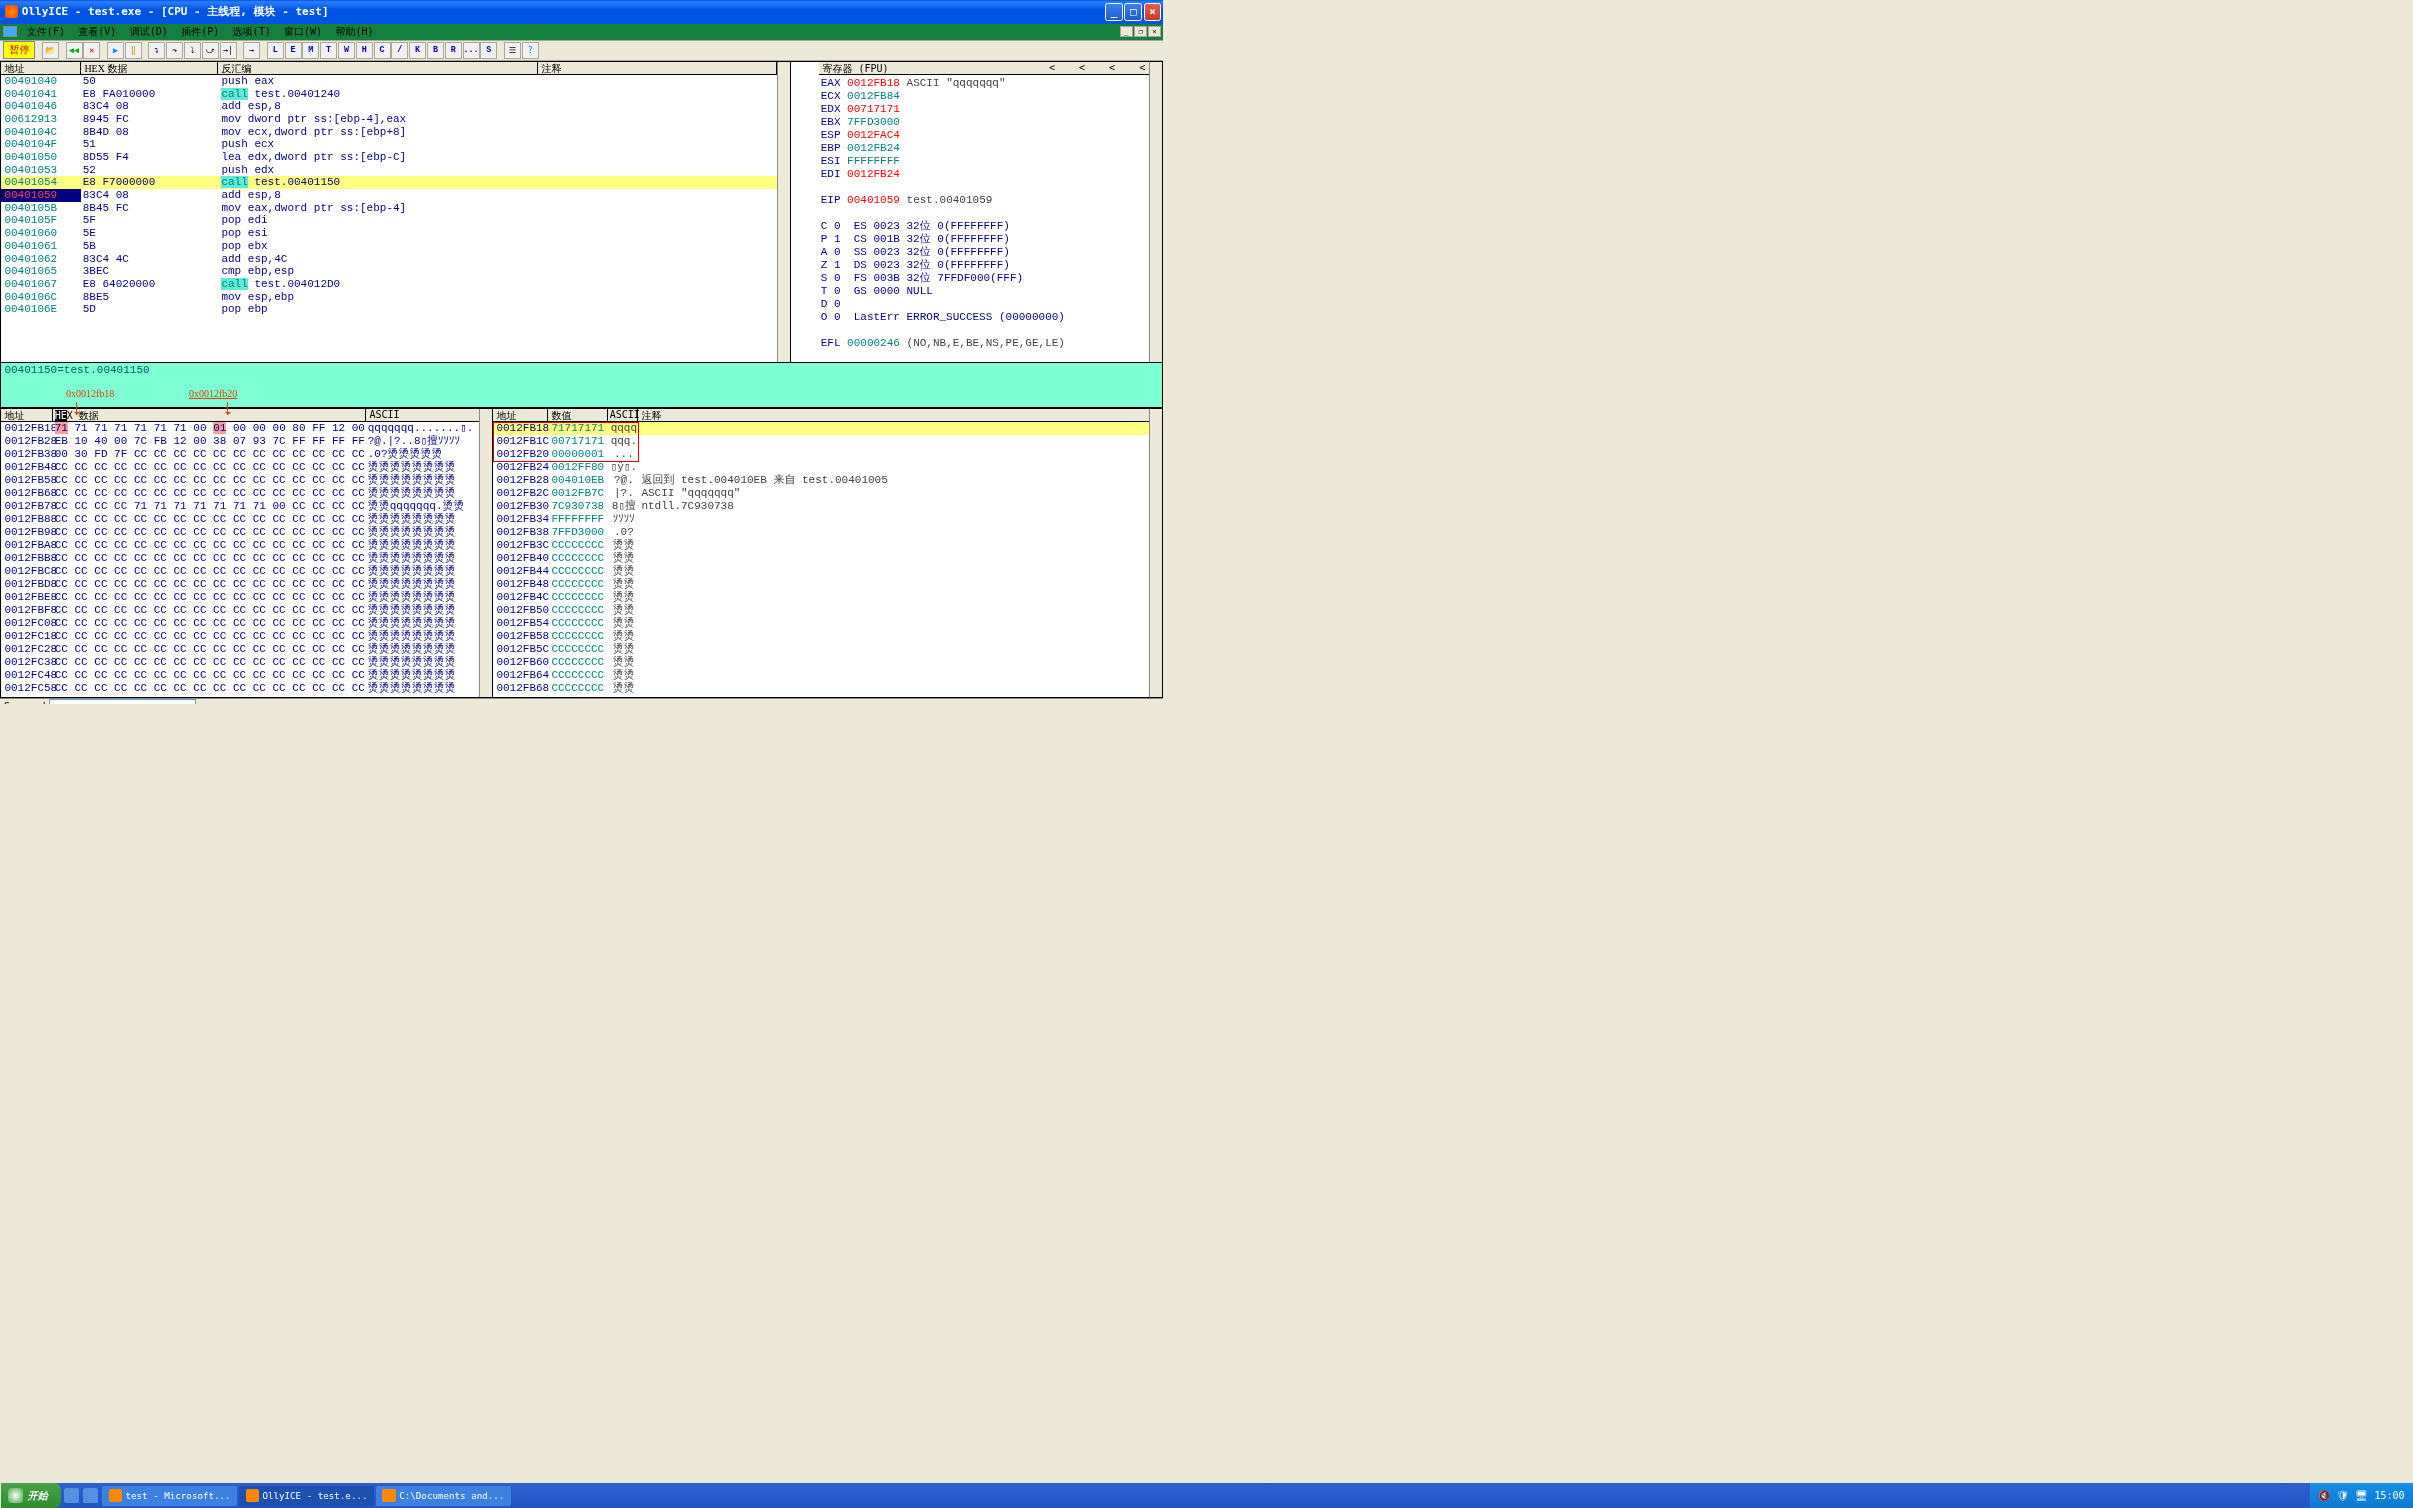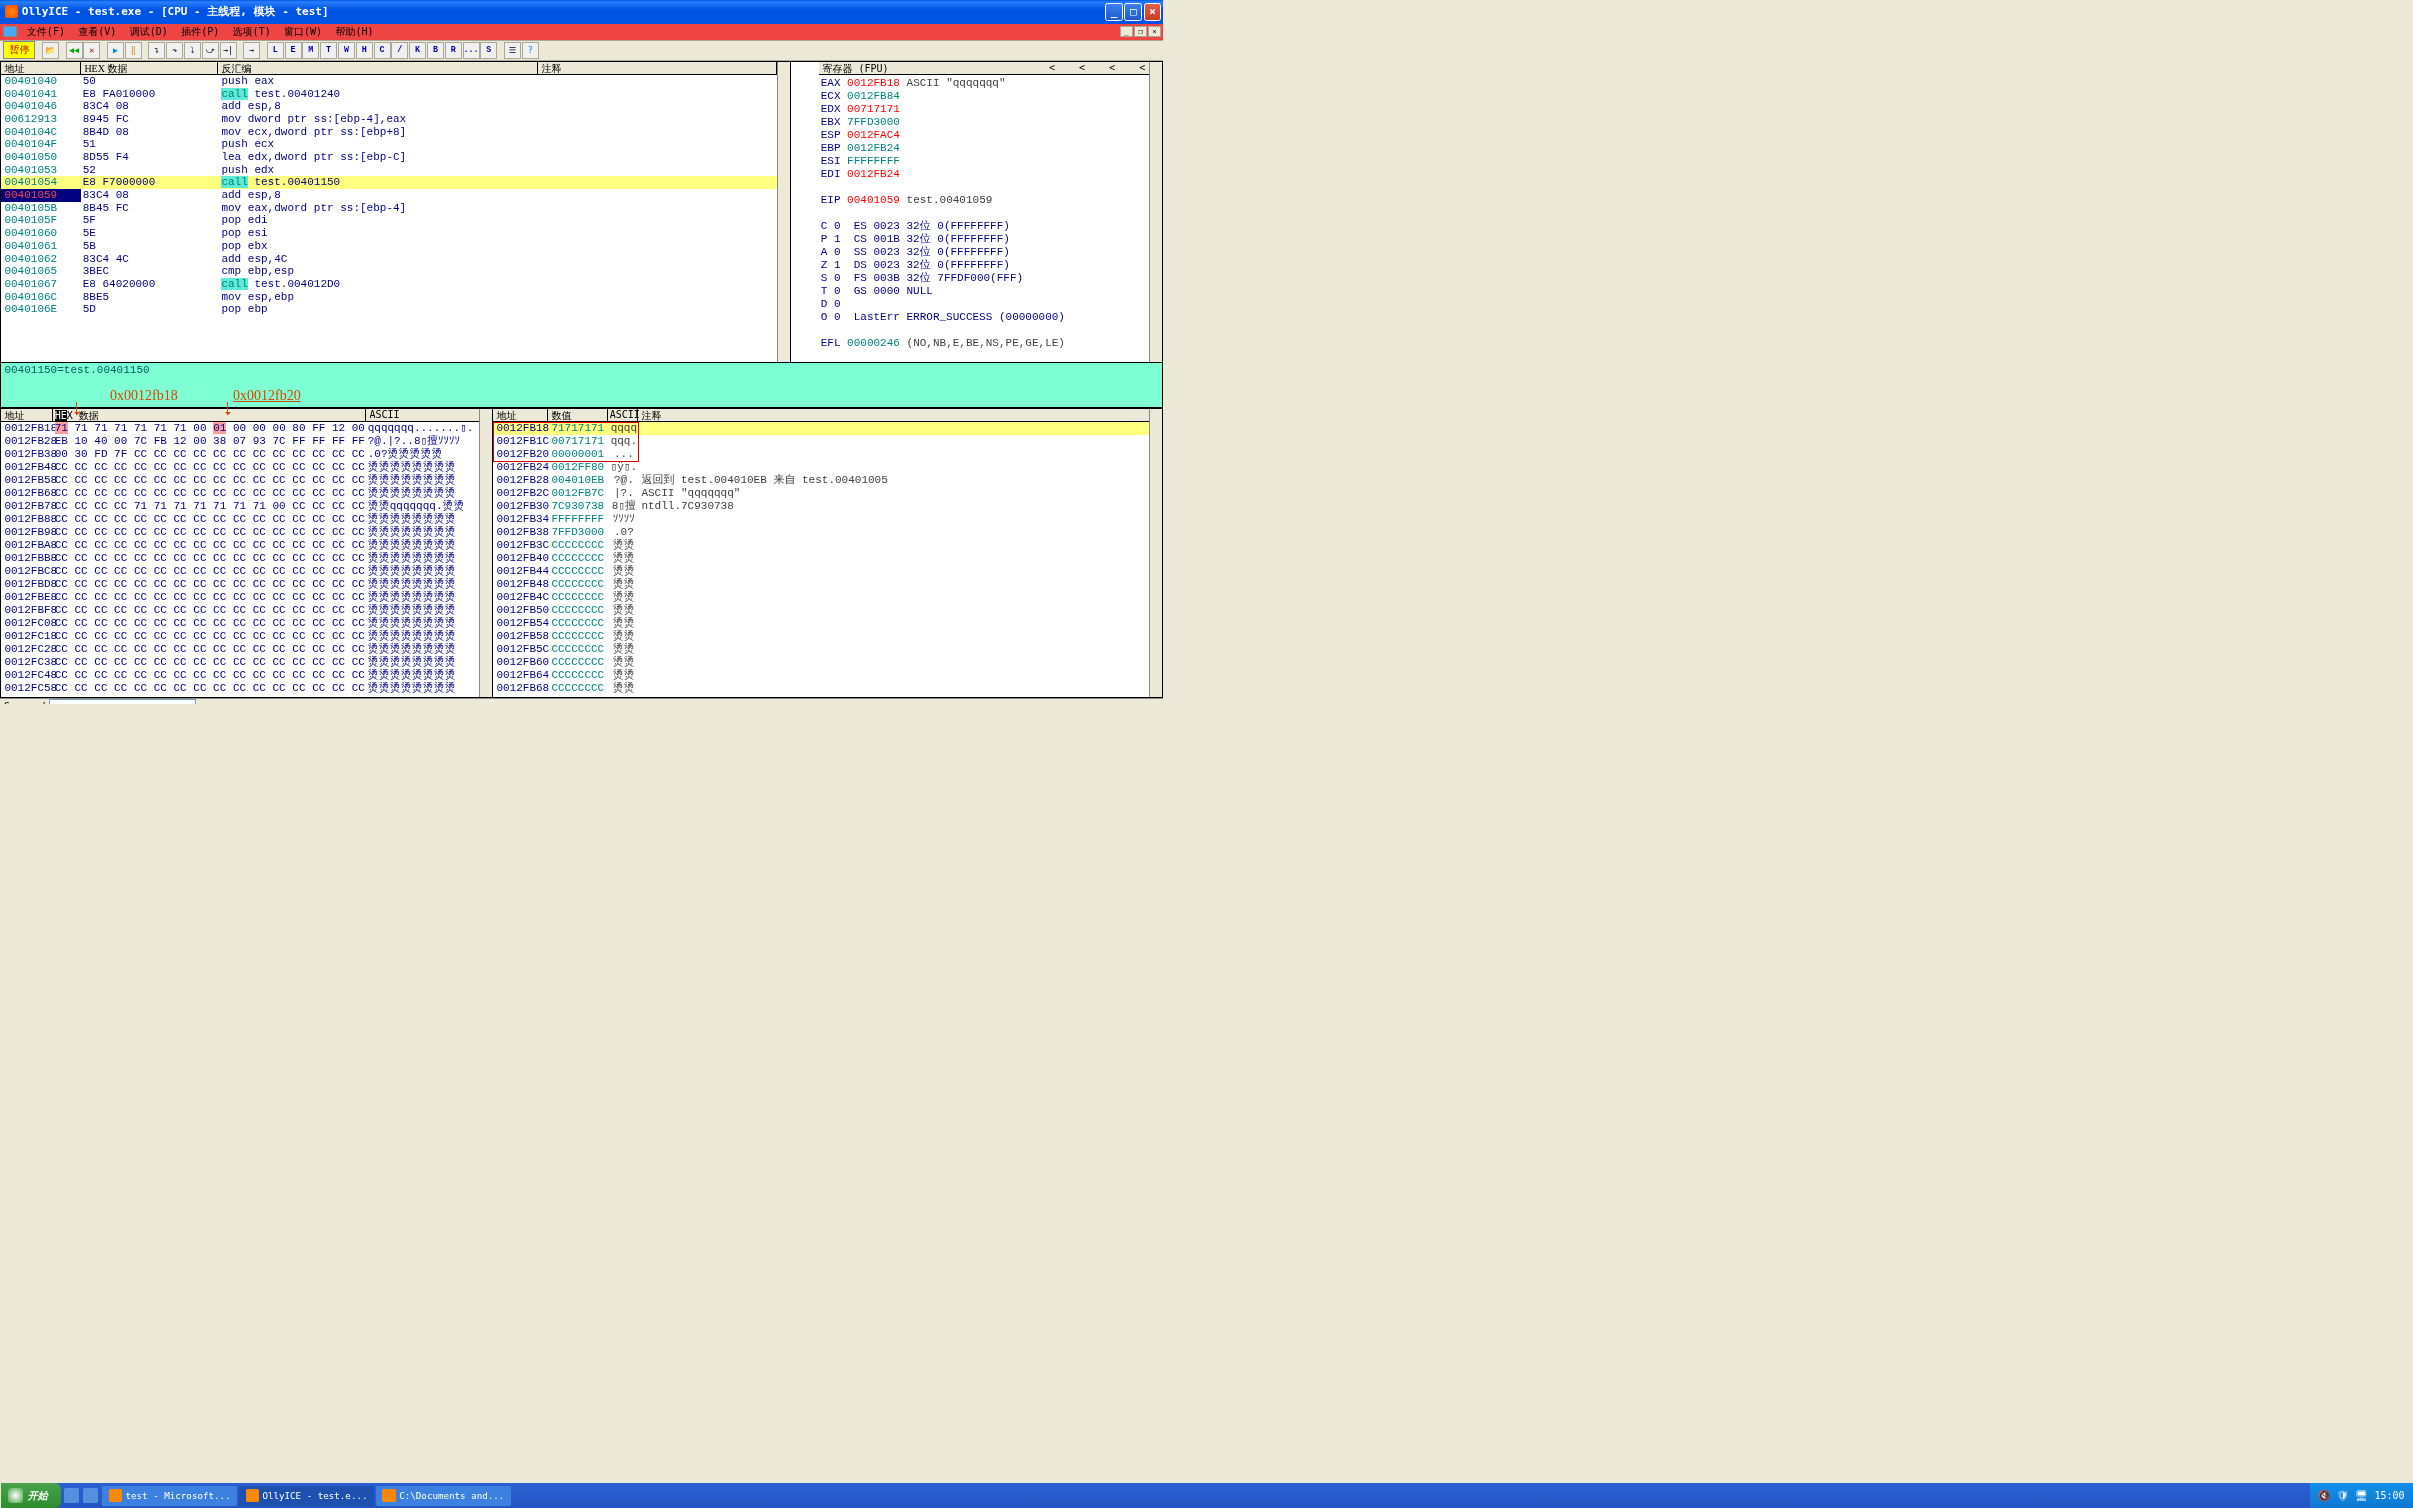--- a/index.html
+++ b/index.html
@@ -3,21 +3,21 @@
 <meta charset="utf-8">
 <style>
 * { margin:0; padding:0; box-sizing:border-box; }
 body { font-family:"Microsoft Sans Serif","SimSun",monospace; font-size:10px; background:#ECE9D8; overflow:hidden; width:1163px; height:704px; }
 .titlebar { height:23.5px; background:linear-gradient(to bottom,#0056E0,#2A7FFF 8%,#0054E3 40%,#0054E3); color:#fff; display:flex; align-items:center; padding:0 1.7px; font-weight:bold; font-size:11px; }
 .titlebar-icon { width:13.4px; height:13.4px; background:radial-gradient(circle,#ff8c00,#ff4500); border-radius:1.7px; margin:0 3.4px; }
 .titlebar-btns { margin-left:auto; display:flex; gap:1.7px; }
 .tbtn { width:17.6px; height:17.6px; border:0.8px solid #fff; border-radius:2.5px; display:flex; align-items:center; justify-content:center; font-weight:bold; color:#fff; }
 .tmin,.tmax { background:linear-gradient(#3C81F3,#1E5BC8); }
 .tclose { background:linear-gradient(#E35E4C,#C83C28); }
-.menubar { height:17px; background:#ef4444; display:flex; align-items:center; padding:0 3.4px; border-bottom:0.8px solid #aca899; position:relative; }
+.menubar { height:17px; background:#15803d; display:flex; align-items:center; padding:0 3.4px; border-bottom:0.8px solid #aca899; position:relative; }
 .menubar span { padding:0 6.7px; cursor:default; }
 .mdi-btns { position:absolute; right:1.7px; display:flex; gap:0.8px; }
 .mdi-btns div { width:13.4px; height:11.7px; border:0.8px solid #aca899; background:#ECE9D8; font-size:7.5px; text-align:center; line-height:10px; }
 .toolbar { height:20px; background:#ECE9D8; display:flex; align-items:center; padding:1.7px 3.4px; border-bottom:0.8px solid #aca899; gap:0.8px; }
 .pause { background:#ff0; color:#b00; padding:0.8px 5px; border:0.8px solid #888; }
 .tdiv { width:5px; }
 .tb { width:17px; height:17px; border:0.8px solid #aca899; background:#f0f0f0; display:flex; align-items:center; justify-content:center; font-size:8.4px; }
 .tb.letter { font-family:"Courier New"; font-weight:bold; color:#00a; }
 .cpu-area { display:flex; height:302px; }
 .disasm { width:791px; border:0.8px solid #000; background:#fff; position:relative; display:flex; }
@@ -31,21 +31,21 @@
 .hl { background:#ffff80; }
 .sel .dc1 { background:#000080; color:#ff4040; }
 .call { color:#008080; background:#5eead4; }
 .scroll { width:13.4px; background:#ECE9D8; border-left:0.8px solid #888; }
 .regs { flex:1; border:0.8px solid #000; border-left:none; background:#fff; display:flex; }
 .regs-body { flex:1; font-family:"Courier New",monospace; font-size:11px; padding:1.7px; line-height:13px; white-space:pre; color:#000080; }
 .regs-head { background:#ECE9D8; border-bottom:0.8px solid #000; height:13.4px; padding:0 3.4px; display:flex; }
 .regs-head .arrows { margin-left:auto; }
 .rn{color:#000080;} .rv{color:#008080;} .rr{color:#ff0000;} .rt{color:#404040;}
 .info-bar { height:45px; background:#7FFFD4; border:0.8px solid #000; border-top:none; font-family:"Courier New"; font-size:11px; padding:1.7px 3.4px; position:relative; }
-.anno { position:absolute; color:#d40; font-family:"SimSun"; font-size:14px;margin-left:44px; }
+.anno { position:absolute; color:#d40; font-family:"SimSun"; font-size:10px; }
 .anno1 { left:65px; top:25px; } .anno2 { left:188px; top:25px;text-decoration:underline; }
 .arr { position:absolute; width:0.8px; height:13.4px; background:#d40; }
 .arr::after{content:"";position:absolute;bottom:-3.4px;left:-2.5px;border:3.4px solid transparent;border-top-color:#d40;}
 .dump-area { display:flex; height:290px; }
 .hexdump { width:493px; border:0.8px solid #000; background:#fff; display:flex; }
 .hexdump-body { flex:1; overflow:hidden; }
 .hex-head { display:flex; background:#ECE9D8; border-bottom:0.8px solid #000; height:13.4px; }
 .hx0{width:52px;border-right:0.8px solid #000;padding-left:3.4px;}
 .hx1{width:313px;border-right:0.8px solid #000;padding-left:1.7px;}
 .hx2{flex:1;padding-left:3.4px;}

